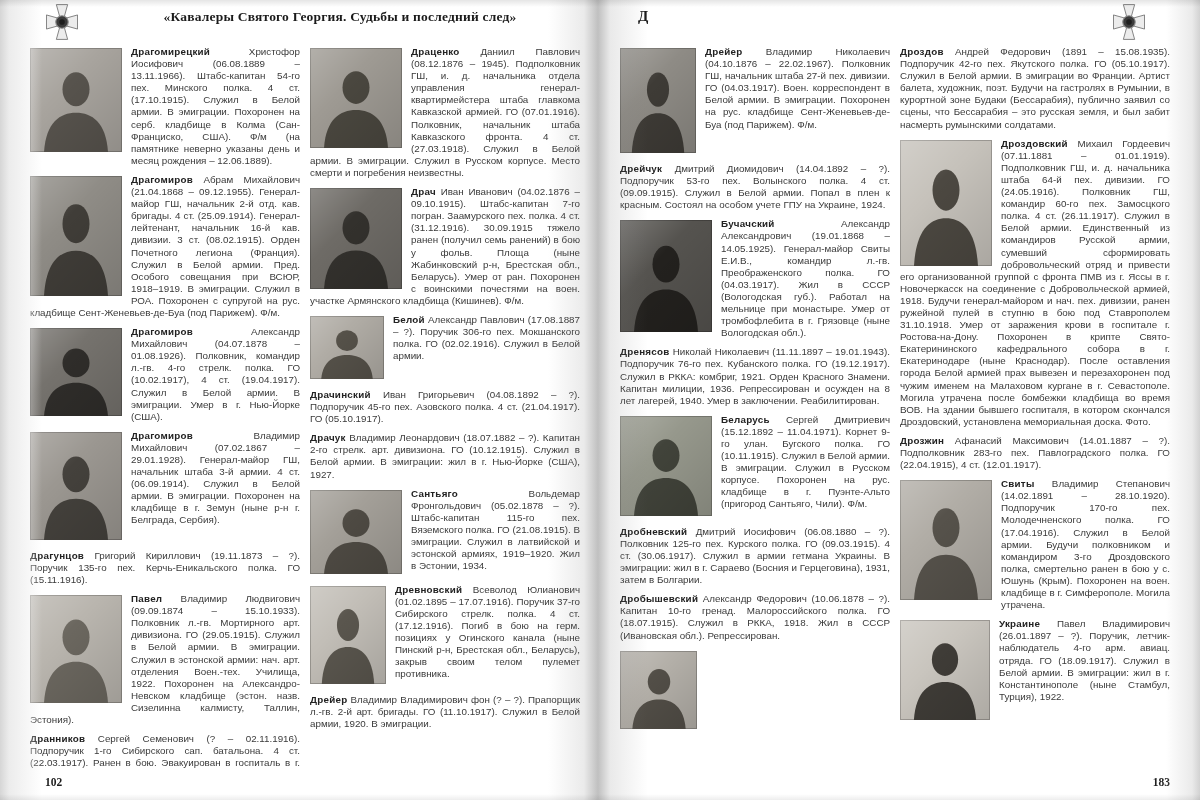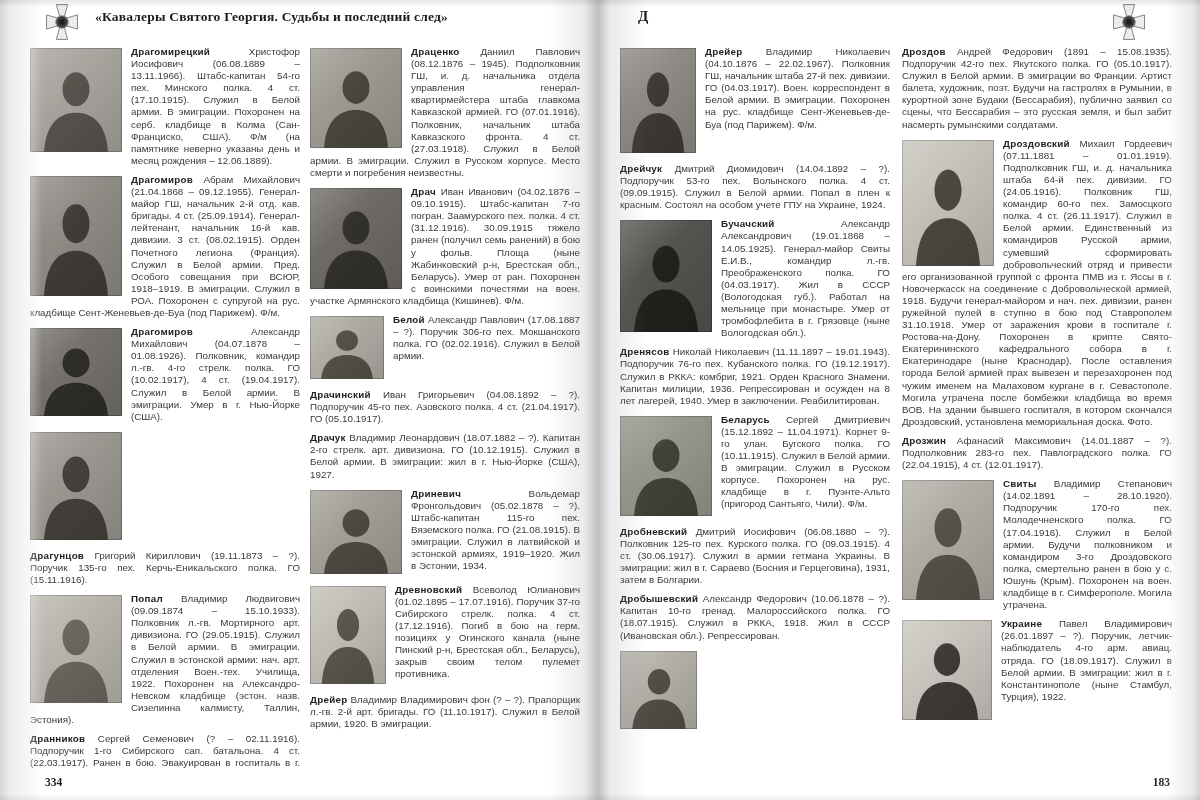--- a/index.html
+++ b/index.html
@@ -16,31 +16,31 @@
   .edge-right{right:0;top:0;bottom:0;width:34px;
     background:linear-gradient(to left,#d2d2d2 0,#eaeaea 8px,rgba(255,255,255,0) 34px);}
   .edge-top{left:0;right:0;top:0;height:7px;
     background:linear-gradient(to bottom,rgba(0,0,0,.10),rgba(0,0,0,0));}
   .edge-bottom{left:0;right:0;bottom:0;height:6px;
     background:linear-gradient(to top,rgba(0,0,0,.07),rgba(0,0,0,0));}
   .spine{left:548px;width:110px;top:0;bottom:0;
     background:linear-gradient(to right,rgba(255,255,255,0) 0,rgba(110,110,110,.14) 36px,
       rgba(70,70,70,.34) 50px,rgba(120,120,120,.16) 62px,rgba(255,255,255,0) 100px);}
 
-  .running-title{position:absolute;top:9px;left:95px;right:15px;
+  .running-title{position:absolute;top:9px;left:95px;right:15px;text-align:center;
     font-family:"Liberation Serif",serif;font-weight:bold;font-size:13.5px;color:#1b1b1b;letter-spacing:.2px;}
   .section-letter{position:absolute;top:8px;left:38px;
     font-family:"Liberation Serif",serif;font-weight:bold;font-size:15px;color:#1b1b1b;}
   .cross{position:absolute;top:4px;width:32px;height:36px;}
   .page.left .cross{left:46px;}
   .page.right .cross{left:513px;}
 
   .cols{position:absolute;top:46px;bottom:30px;display:flex;gap:10px;overflow:hidden;}
   .page.left .cols{left:30px;width:550px;}
-  .page.right .cols{left:20px;width:552px;justify-content:space-between;}
+  .page.right .cols{left:20px;width:552px;}
   .col{width:270px;overflow:hidden;}
 
   .entry{margin-bottom:7px;}
   .entry::after{content:"";display:block;clear:both;}
   .photo{float:left;margin:2px 9px 3px 0;position:relative;overflow:hidden;
          box-shadow:inset 0 0 0 1px rgba(0,0,0,.22);}
   .photo::after{content:"";position:absolute;inset:0;
     background:linear-gradient(133deg,rgba(255,255,255,.22),rgba(255,255,255,0) 38%,rgba(0,0,0,.14));}
   .photo svg{position:absolute;bottom:0;left:50%;transform:translateX(-50%);}
   .bio{margin:0;font-size:9.8px;line-height:12.1px;text-align:justify;color:#3a3a3a;}
@@ -100,35 +100,36 @@
     <p class="bio"><span class="surname">Драгомиров</span><span class="rest">&nbsp;Александр Михайлович (04.07.1878 – 01.08.1926). Полковник, командир л.-гв. 4-го стрелк. полка. ГО (10.02.1917), 4 ст. (19.04.1917). Служил в Белой армии. В эмиграции. Умер в г. Нью-Йорке (США).</span></p>
   </div>
 
   <div class="entry">
     <div class="photo" style="width: 92px; height: 108px; background: rgb(155, 151, 145);">
       <svg class="fig" viewBox="0 0 72 80" preserveAspectRatio="none" width="72" height="89" style="fill: rgb(68, 65, 60);">
         <ellipse cx="36" cy="21" rx="13.5" ry="16"></ellipse>
         <path d="M4,80 C6,52 20,43 36,43 C52,43 66,52 68,80 Z"></path>
       </svg>
     </div>
+    <p class="bio"><span class="surname">Драгомиров</span><span class="rest">&nbsp;Владимир Михайлович (07.02.1867 – 29.01.1928). Генерал-майор ГШ, начальник штаба 3-й армии. 4 ст. (06.09.1914). Служил в Белой армии. В эмиграции. Похоронен на кладбище в г. Земун (ныне р-н г. Белграда, Сербия).</span></p>
   </div>
 
   <div class="entry">
 
     <p class="bio"><span class="surname">Драгунцов</span><span class="rest">&nbsp;Григорий Кириллович (19.11.1873 – ?). Поручик 135-го пех. Керчь-Еникальского полка. ГО (15.11.1916).</span></p>
   </div>
 
   <div class="entry">
     <div class="photo" style="width: 92px; height: 108px; background: rgb(185, 181, 174);">
       <svg class="fig" viewBox="0 0 72 80" preserveAspectRatio="none" width="72" height="89" style="fill: rgb(107, 103, 95);">
         <ellipse cx="36" cy="21" rx="13.5" ry="16"></ellipse>
         <path d="M4,80 C6,52 20,43 36,43 C52,43 66,52 68,80 Z"></path>
       </svg>
     </div>
-    <p class="bio"><span class="surname">Попал</span><span class="rest">&nbsp;Владимир Людвигович (09.09.1874 – 15.10.1933). Полковник л.-гв. Мортирного арт. дивизиона. ГО (29.05.1915). Служил в Белой армии. В эмиграции. Служил в эстонской армии: нач. арт. отделения Воен.-тех. Училища, 1922. Похоронен на Александро-Невском кладбище (эстон. назв. Сизелинна калмисту, Таллин, Эстония).</span></p>
+    <p class="bio"><span class="surname">Павел</span><span class="rest">&nbsp;Владимир Людвигович (09.09.1874 – 15.10.1933). Полковник л.-гв. Мортирного арт. дивизиона. ГО (29.05.1915). Служил в Белой армии. В эмиграции. Служил в эстонской армии: нач. арт. отделения Воен.-тех. Училища, 1922. Похоронен на Александро-Невском кладбище (эстон. назв. Сизелинна калмисту, Таллин, Эстония).</span></p>
   </div>
 
   <div class="entry">
 
     <p class="bio"><span class="surname">Дранников</span><span class="rest">&nbsp;Сергей Семенович (? – 02.11.1916). Подпоручик 1-го Сибирского сап. батальона. 4 ст. (22.03.1917). Ранен в бою. Эвакуирован в госпиталь в г. Харькове. Застрелился.</span></p>
   </div>
 </div>
       <div class="col">
   <div class="entry">
     <div class="photo" style="width: 92px; height: 100px; background: rgb(158, 154, 147);">
@@ -170,40 +171,40 @@
     <p class="bio"><span class="surname">Драчук</span><span class="rest">&nbsp;Владимир Леонардович (18.07.1882 – ?). Капитан 2-го стрелк. арт. дивизиона. ГО (10.12.1915). Служил в Белой армии. В эмиграции: жил в г. Нью-Йорке (США), 1927.</span></p>
   </div>
 
   <div class="entry">
     <div class="photo" style="width: 92px; height: 84px; background: rgb(163, 159, 152);">
       <svg class="fig" viewBox="0 0 72 80" preserveAspectRatio="none" width="72" height="69" style="fill: rgb(78, 74, 67);">
         <ellipse cx="36" cy="21" rx="13.5" ry="16"></ellipse>
         <path d="M4,80 C6,52 20,43 36,43 C52,43 66,52 68,80 Z"></path>
       </svg>
     </div>
-    <p class="bio"><span class="surname">Дриневич</span><span class="rest">&nbsp;Вольдемар Фронгольдович (05.02.1878 – ?). Штабс-капитан 115-го пех. Вяземского полка. ГО (21.08.1915). В эмиграции. Служил в латвийской и эстонской армиях, 1919–1920. Жил в Эстонии, 1934.</span></p>
+    <p class="bio"><span class="surname">Сантьяго</span><span class="rest">&nbsp;Вольдемар Фронгольдович (05.02.1878 – ?). Штабс-капитан 115-го пех. Вяземского полка. ГО (21.08.1915). В эмиграции. Служил в латвийской и эстонской армиях, 1919–1920. Жил в Эстонии, 1934.</span></p>
   </div>
 
   <div class="entry">
     <div class="photo" style="width: 76px; height: 98px; background: rgb(194, 190, 183);">
       <svg class="fig" viewBox="0 0 72 80" preserveAspectRatio="none" width="59" height="80" style="fill: rgb(90, 86, 78);">
         <ellipse cx="36" cy="21" rx="13.5" ry="16"></ellipse>
         <path d="M4,80 C6,52 20,43 36,43 C52,43 66,52 68,80 Z"></path>
       </svg>
     </div>
     <p class="bio"><span class="surname">Древновский</span><span class="rest">&nbsp;Всеволод Юлианович (01.02.1895 – 17.07.1916). Поручик 37-го Сибирского стрелк. полка. 4 ст. (17.12.1916). Погиб в бою на герм. позициях у Огинского канала (ныне Пинский р-н, Брестская обл., Беларусь), закрыв своим телом пулемет противника.</span></p>
   </div>
 
   <div class="entry">
 
     <p class="bio"><span class="surname">Дрейер</span><span class="rest">&nbsp;Владимир Владимирович фон (? – ?). Прапорщик л.-гв. 2-й арт. бригады. ГО (11.10.1917). Служил в Белой армии, 1920. В эмиграции.</span></p>
   </div>
 </div>
     </div>
-    <div class="pageno">334</div>
+    <div class="pageno">102</div>
   </div>
 
   <div class="page right">
     <div class="section-letter">Д</div>
     <svg class="cross" viewBox="0 0 34 38">
       <g stroke="#6f6f6f" stroke-width="0.9" fill="#ececec">
         <polygon points="11,0.5 23,0.5 19.4,13.5 14.6,13.5"></polygon>
         <polygon points="14.6,24.5 19.4,24.5 23,37.5 11,37.5"></polygon>
         <polygon points="0.5,11.5 13.5,15.1 13.5,22.9 0.5,26.5"></polygon>
         <polygon points="33.5,11.5 20.5,15.1 20.5,22.9 33.5,26.5"></polygon>

